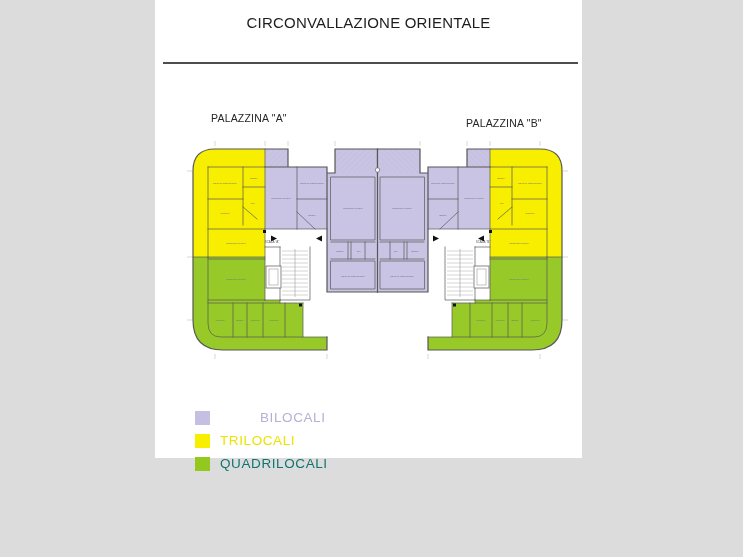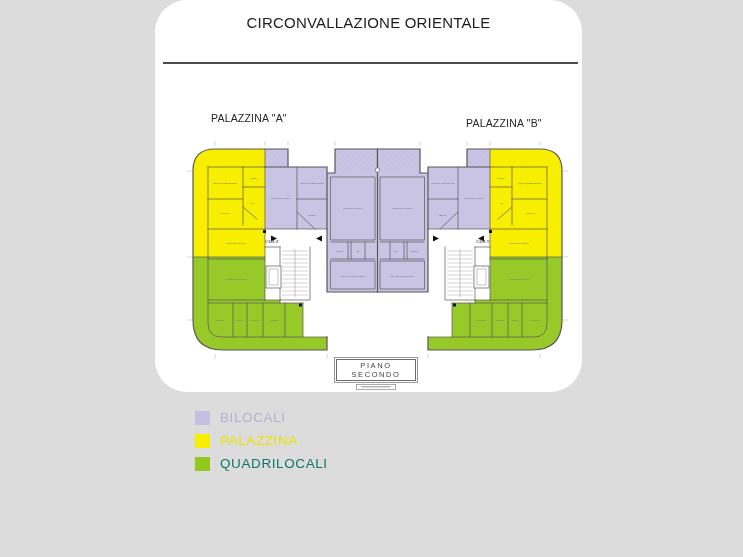--- a/index.html
+++ b/index.html
@@ -1,17 +1,17 @@
 <!DOCTYPE html>
 <html style="--c-bi: #c9c4e3; --c-tri: #f8ee00; --c-quad: #97ca28; --c-wall: #575757;"><head>
 <meta charset="utf-8">
 <style>
   html,body{margin:0;padding:0;width:743px;height:557px;overflow:hidden;
     font-family:"Liberation Sans",sans-serif;background:#dcdcdc;}
-  .paper{position:absolute;left:155px;top:0;width:427px;height:392px;background:#ffffff;border-radius:32px;}
+  .paper{position:absolute;left:155px;top:0;width:427px;height:458px;background:#ffffff;}
   .title{position:absolute;top:14px;left:0;width:100%;text-align:center;
     font-size:15px;color:#1d1d1d;letter-spacing:.2px;font-weight:400;}
   .rule{position:absolute;top:62px;left:8px;right:4px;border-top:2px solid #4d4d4d;}
   .wing-label{position:absolute;font-size:10.5px;color:#262626;letter-spacing:.2px;}
   .wing-a{left:56px;top:112px;}
   .wing-b{left:311px;top:117px;}
   .plan-wrap{position:absolute;left:30px;top:137px;width:385px;height:225px;}
   svg{display:block;}
   .wall{stroke:var(--c-wall);fill:none;stroke-linecap:square;}
   .fill-bi{fill:var(--c-bi);}
@@ -141,32 +141,28 @@
           <text x="350" y="184" class="room-label">Camera</text>
           <text x="330" y="184" class="room-label">Bagno</text>
           <text x="315" y="184" class="room-label">Camera</text>
           <text x="296" y="184" class="room-label">Camera</text>
           <text x="87" y="106" class="scala-label">SCALA "A"</text>
           <text x="298" y="106" class="scala-label">SCALA "B"</text>
         </g>
     </svg>
   </div>
 
-  <div class="piano-box">
-    <div class="piano-title">PIANO SECONDO</div>
-    <div class="piano-sub"></div>
-  </div>
 
   <div class="legend">
       <div class="legend-row">
         <span class="legend-swatch" style="background: rgb(197, 192, 226);"></span>
-        <span class="legend-label" style="color: rgb(181, 176, 214);">BILOCALI</span>
+        <span class="legend-label" style="color: rgb(181, 176, 214); margin-left: 40px;">BILOCALI</span>
       </div>
       <div class="legend-row">
         <span class="legend-swatch" style="background: rgb(247, 238, 0);"></span>
-        <span class="legend-label" style="color: rgb(238, 226, 0);">PALAZZINA</span>
+        <span class="legend-label" style="color: rgb(238, 226, 0);">TRILOCALI</span>
       </div>
       <div class="legend-row">
         <span class="legend-swatch" style="background: rgb(147, 200, 31);"></span>
         <span class="legend-label" style="color: #0f766e;">QUADRILOCALI</span>
       </div>
     </div>
 </div>
 
 </body></html>

